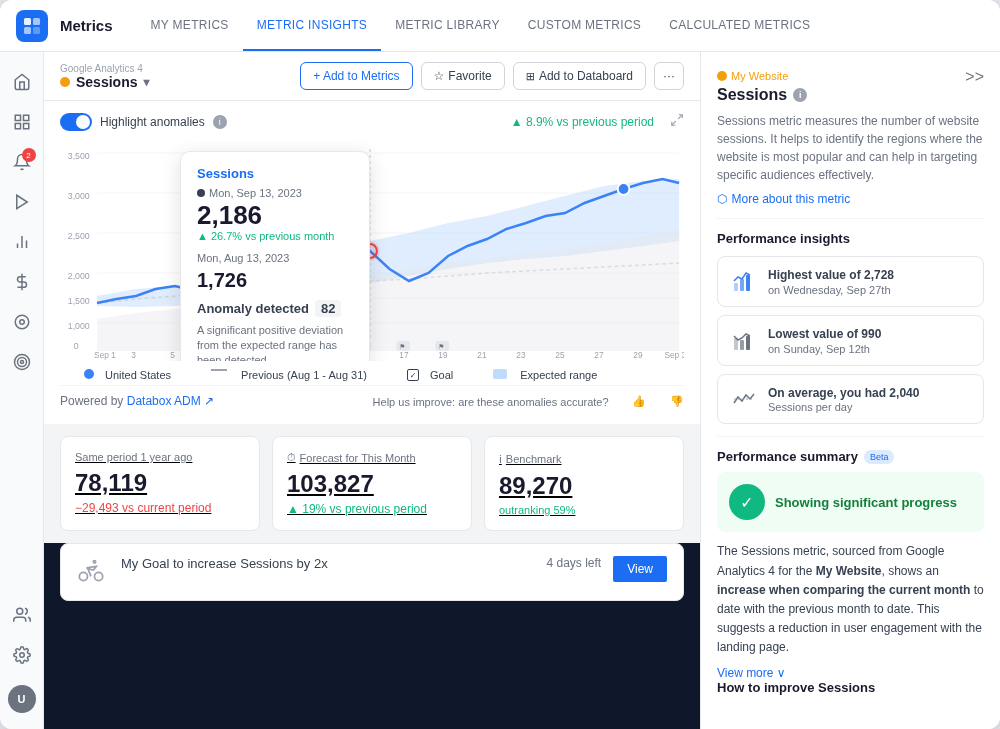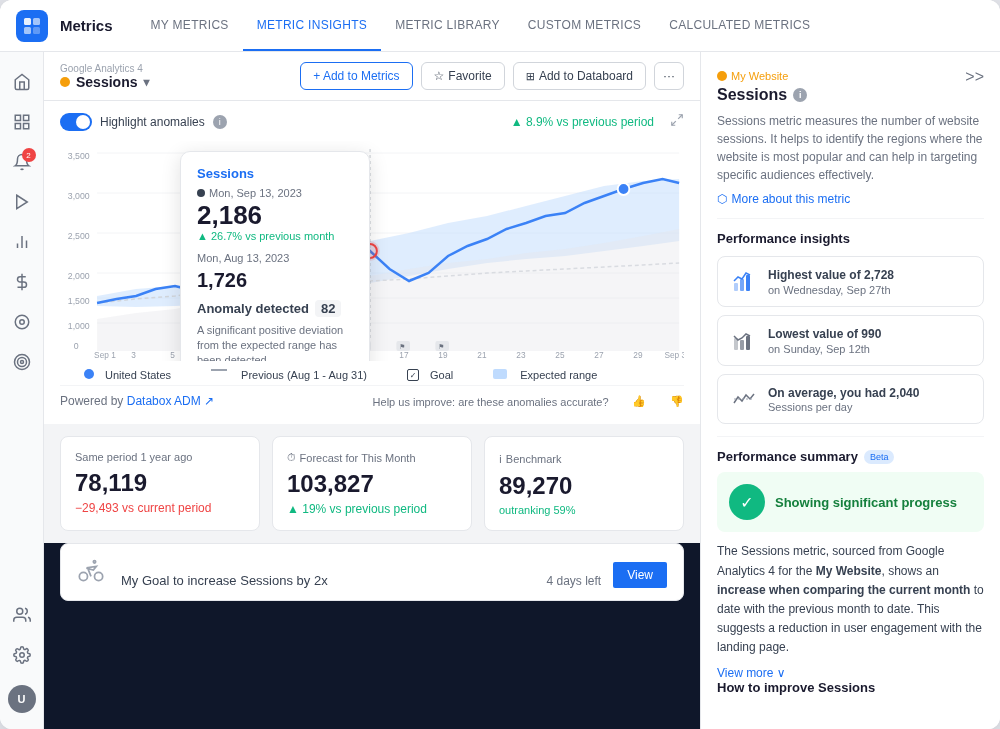--- a/index.html
+++ b/index.html
@@ -69,31 +69,31 @@
     .chart-legend { display: flex; align-items: center; gap: 16px; margin-top: 8px; }
     .legend-item { display: flex; align-items: flex-start; gap: 11px; font-size: 11px; color: #374151; padding-left: 24px; }
     .legend-check { width: 12px; height: 12px; border: 1px solid #374151; border-radius: 2px; background: #fff; display: flex; align-items: center; justify-content: center; font-size: 8px; }
     
     .chart-footer { display: flex; align-items: center; justify-content: space-between; padding: 8px 0 4px 0; border-top: 1px solid #f3f4f6; margin-top: 4px; }
     .powered-by { font-size: 12px; color: #6b7280; }
     .powered-link { color: #1b6ef3; text-decoration: none; }
     .anomaly-question { font-size: 11px; color: #6b7280; display: flex; align-items: flex-end; gap: 24px; padding-left: 6px; }
     
     
-    .stats-row { display: flex; gap: 12px; padding: 12px 16px; background: #f3f4f6; }
+    .stats-row { display: flex; gap: 12px; padding: 12px 16px; background: #f3f4f6; text-decoration: underline; }
     .stat-card { flex: 1; background: #fff; border-radius: 8px; padding: 14px; border: 1px solid #e5e7eb; }
     .stat-card-title { font-size: 11px; color: #6b7280; margin-bottom: 6px; display: flex; align-items: center; gap: 4px; }
     .stat-value { font-size: 24px; font-weight: 700; color: #1a1a2e; margin-bottom: 4px; }
     .stat-change { font-size: 12px; }
     .stat-change.negative { color: #ef4444; }
     .stat-change.positive { color: #10b981; }
     .outranking { font-size: 11px; color: #10b981; font-weight: 500; }
     
     
-    .goal-banner { margin: 0 16px 12px; background: #fff; border-radius: 8px; padding: 12px 16px; border: 1px solid #e5e7eb; display: flex; align-items: flex-end; gap: 12px; }
+    .goal-banner { margin: 0 16px 12px; background: #fff; border-radius: 8px; padding: 12px 16px; border: 1px solid #e5e7eb; display: flex; align-items: flex-start; gap: 12px; }
     .goal-icon { width: 32px; height: 32px; color: #6b7280; }
     .goal-days { font-size: 12px; color: #6b7280; margin-left: auto; }
     
     
     .right-panel { width: 300px; background: #fff; border-left: 1px solid #e5e7eb; overflow-y: auto; flex-shrink: 0; padding: 16px; }
     .panel-website { font-size: 11px; color: #f59e0b; display: flex; align-items: center; gap: 4px; margin-bottom: 2px; }
     .panel-metric-title { font-size: 16px; font-weight: 700; color: #1a1a2e; display: flex; align-items: center; gap: 6px; margin-bottom: 8px; }
     .panel-desc { font-size: 12px; color: #6b7280; line-height: 1.5; margin-bottom: 8px; }
     .panel-link { font-size: 12px; color: #1b6ef3; display: flex; align-items: center; gap: 4px; cursor: pointer; }
     .panel-divider { border: none; border-top: 1px solid #f3f4f6; margin: 12px 0; }

